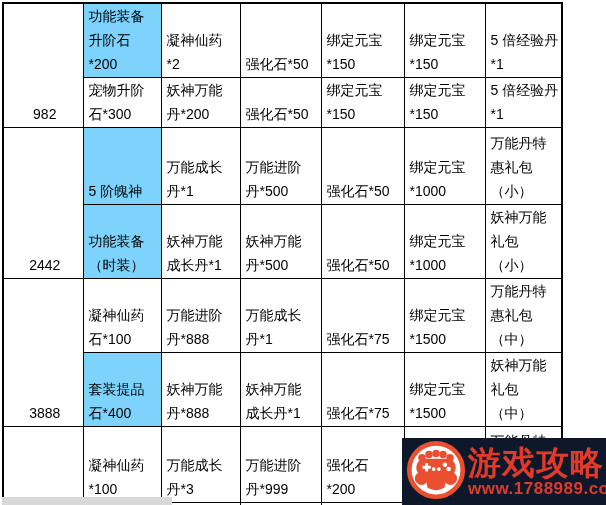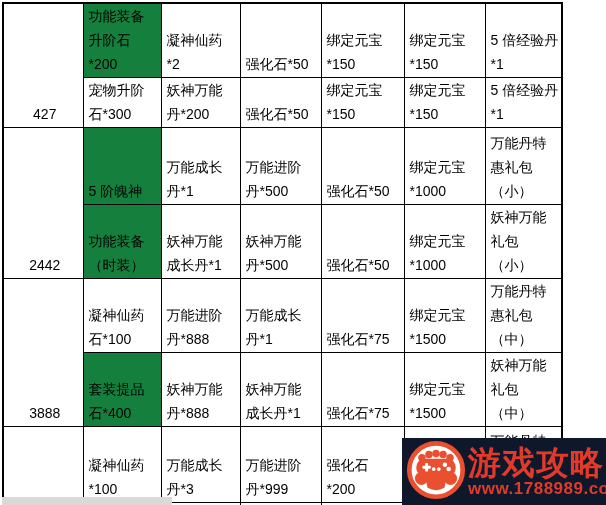--- a/index.html
+++ b/index.html
@@ -16,21 +16,21 @@
     border:1px solid #000;
     vertical-align:bottom;
     padding:0 2px 1px 5px;
     font-size:14px;line-height:24px;
     white-space:pre-line;
     overflow:hidden;
   }
   td.price{
     text-align:center;vertical-align:middle;padding:0;
   }
-  td.green{background:#15803d;}
+  td.green{background:#7dd3fc;}
   .c1{width:80px;} .c2{width:78px;} .c3{width:79px;} .c4{width:81px;}
   .c5{width:83px;} .c6{width:81px;} .c7{width:77px;}
   tr.tall{height:74px;} tr.short{height:50px;}
   tr.r3{height:77px;} tr.r6{height:53px;} tr.r7{height:76px;} tr.r8{height:56px;}
   .bottom-strip{
     position:absolute;left:2px;top:497px;width:170px;height:8px;
     background:#d9d9d9;z-index:3;
   }
   .watermark{
     position:absolute;left:402px;top:438px;width:204px;height:67px;
@@ -59,21 +59,21 @@
         <col class="c2">
         <col class="c3">
         <col class="c4">
       <col class="c5">
         <col class="c6">
         <col class="c7">
     </colgroup>
 
     <tbody>
         <tr class="tall">
-      <td class="price" rowspan="2">427</td>
+      <td class="price" rowspan="2">982</td>
       <td class="green">功能装备
 升阶石
 *200</td>
       <td>凝神仙药
 *2</td>
       <td>强化石*50</td>
       <td>绑定元宝
 *150</td>
       <td>绑定元宝
 *150</td>

